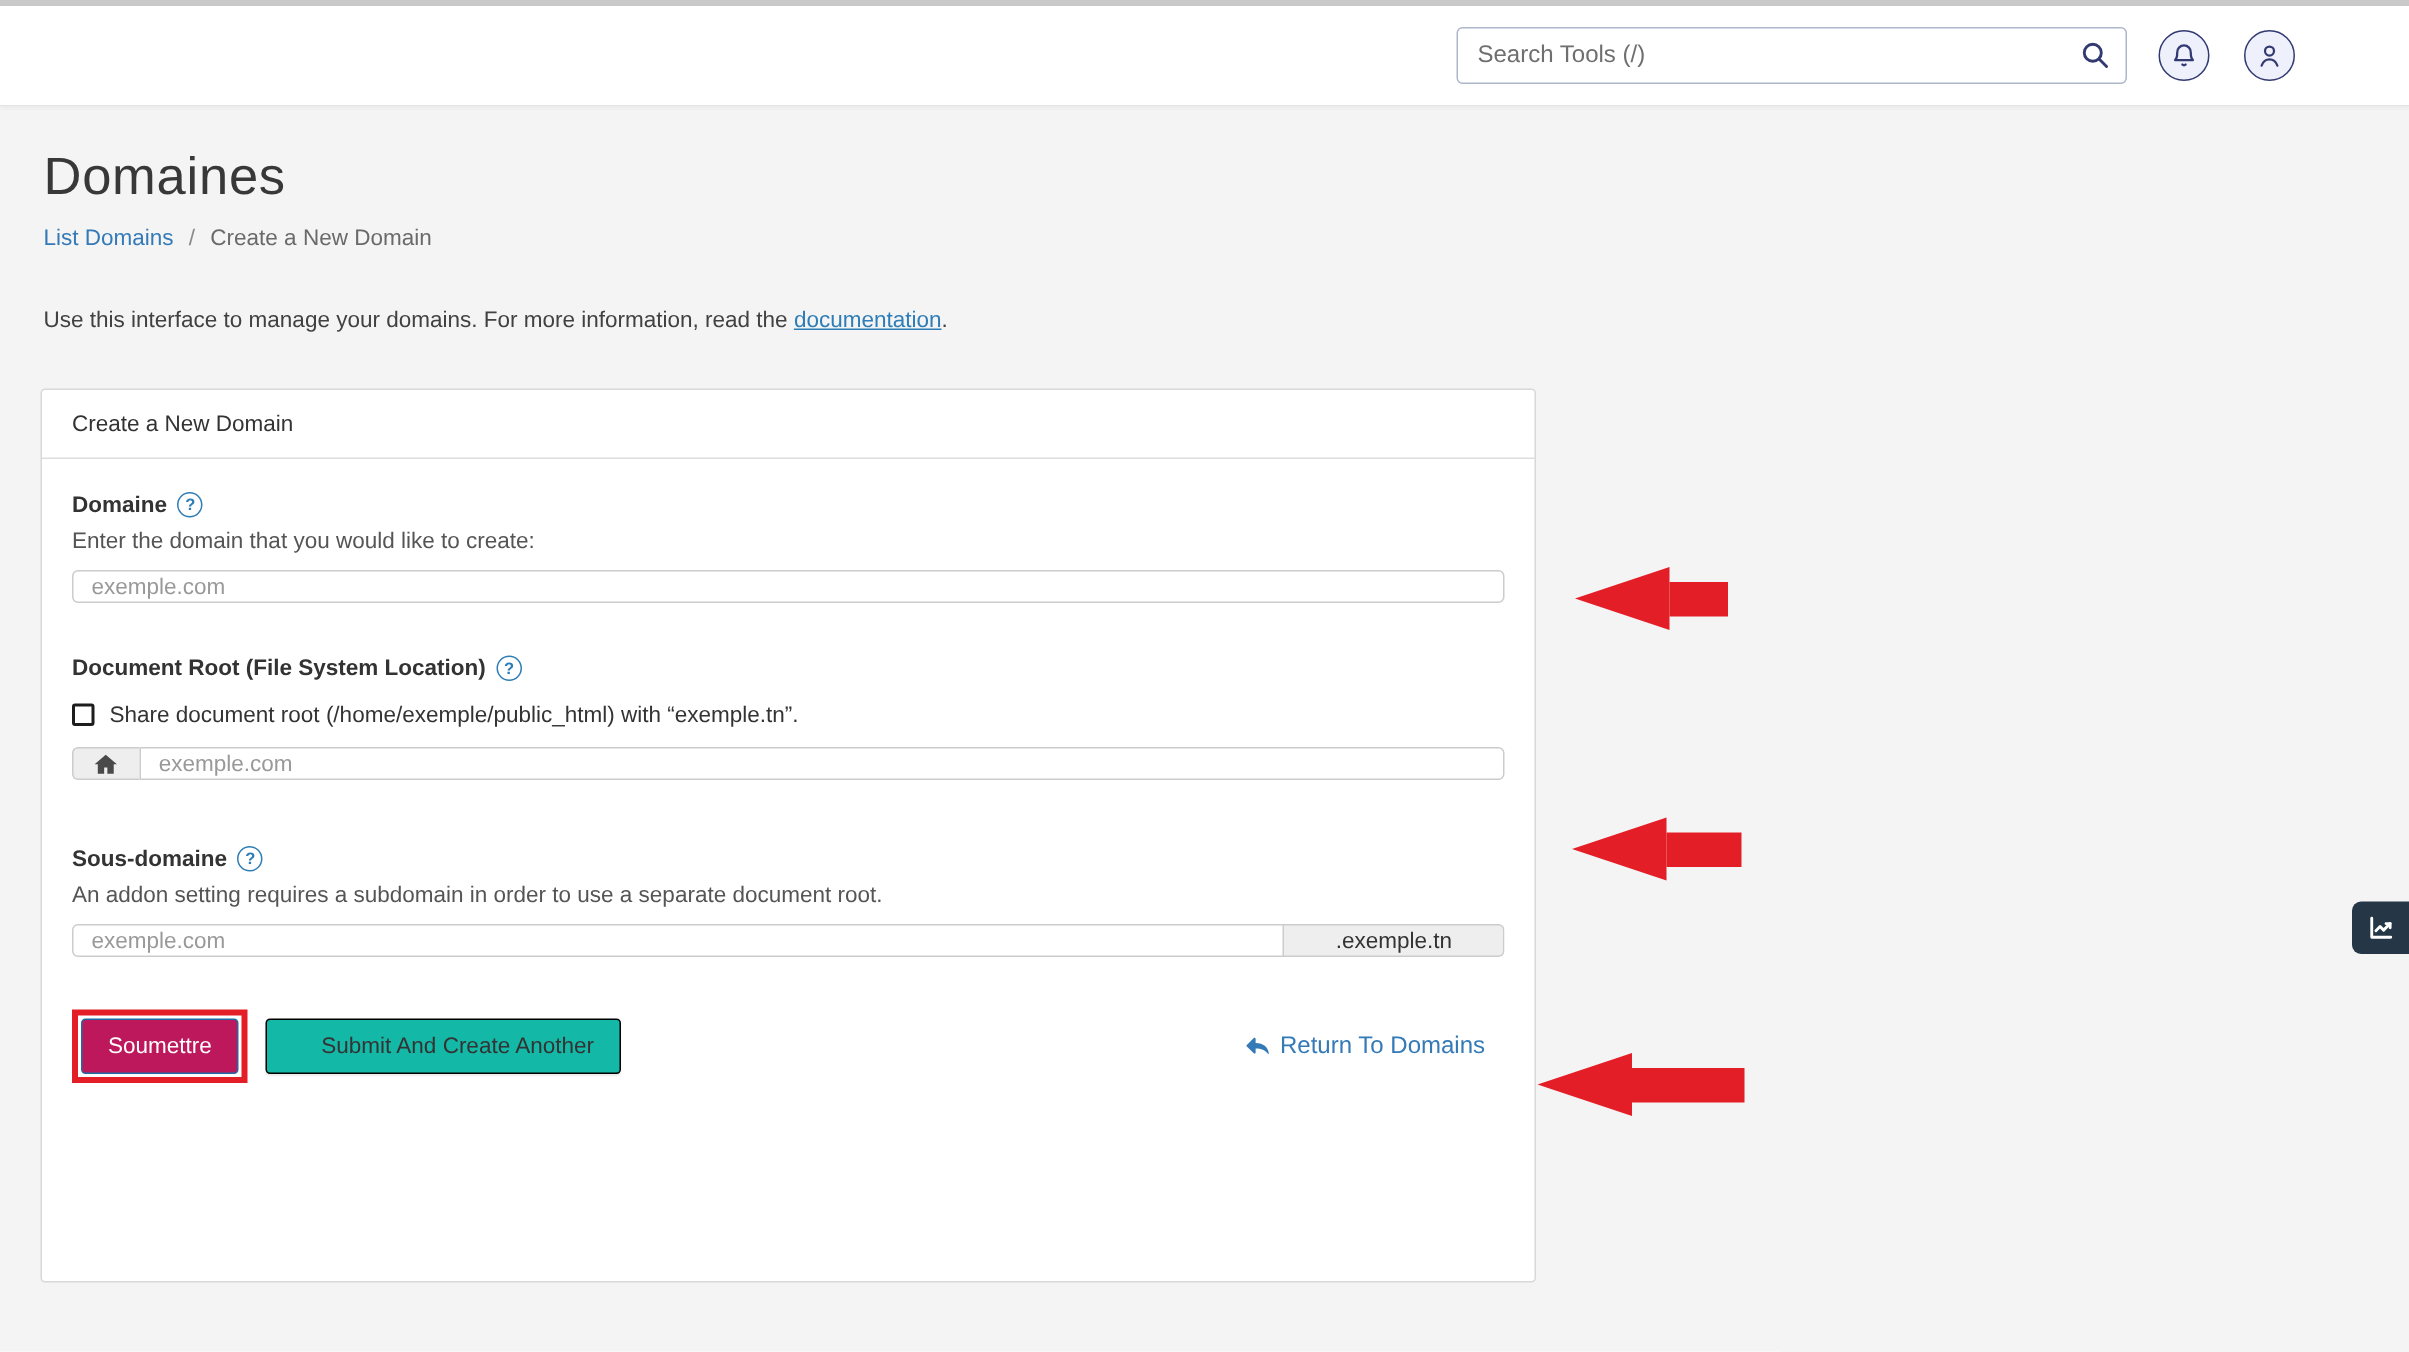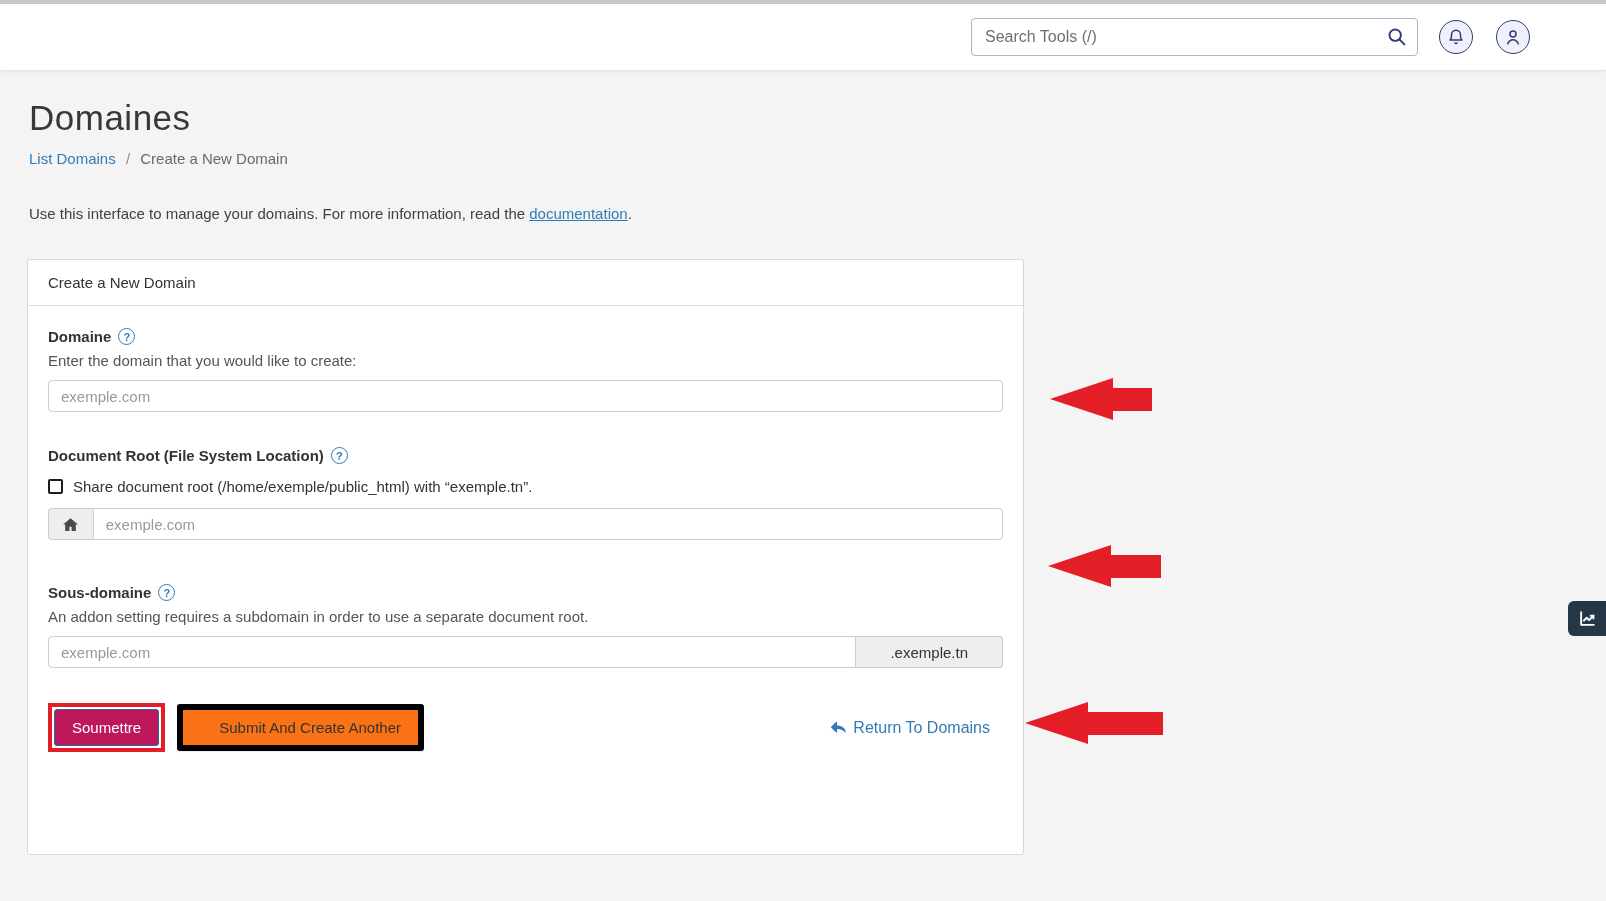--- a/index.html
+++ b/index.html
@@ -37,21 +37,21 @@
   .card-header { padding: 14px 20px; border-bottom: 1px solid #ddd; font-size: 15px; color: #333; }
   .card-body { padding: 22px 20px 0 20px; }
 
   .field-label { display: flex; align-items: center; font-size: 15px; font-weight: 700;
                  color: #333; margin-bottom: 7px; }
   .help-icon { display: inline-flex; align-items: center; justify-content: center;
                width: 17px; height: 17px; margin-left: 7px; border: 1px solid #2e7db6;
                border-radius: 50%; color: #2e7db6; font-size: 11px; font-weight: 700; cursor: pointer; }
   .field-desc { font-size: 15px; color: #555; margin-bottom: 11px; }
   .field-desc b { color: #333; }
-  .text-input { width: 100%; height: 32px; border: 1px solid #ccc; border-radius: 4px;
+  .text-input { width: 100%; height: 22px; border: 1px solid #ccc; border-radius: 4px;
                 padding: 0 12px; font-size: 15px; color: #7f1d1d;
                 font-family: "Liberation Sans", sans-serif; outline: none; }
   .text-input::placeholder { color: #999; }
 
   .section { margin-bottom: 35px; }
   .checkbox-row { display: flex; align-items: center; margin: 14px 0 13px 0; }
   .checkbox-row input[type="checkbox"] { appearance: none; -webkit-appearance: none;
       width: 15px; height: 15px; border: 2px solid #1d1d1d; border-radius: 2px;
       background: #fff; margin-right: 10px; cursor: pointer; flex: none; }
   .checkbox-row label { font-size: 15px; color: #333; cursor: pointer; }
@@ -64,21 +64,21 @@
   .input-group .text-input.grouped-right { border-radius: 0 4px 4px 0; }
   .input-group .text-input.grouped-left { border-radius: 4px 0 0 4px; }
   .helper-text { font-size: 15px; color: #767676; margin-top: 9px; }
 
   
   .actions { display: flex; align-items: center; margin-top: 28px; }
   .annotation-box { border: 4px solid #e41e26; padding: 2px; display: inline-block; }
   .btn { font-family: "Liberation Sans", sans-serif; font-size: 15px; padding: 9px 17px;
          border-radius: 3px; cursor: pointer; }
   .btn-primary { background: #be185d; border: 1px solid #1f6aa5; color: #fff; }
-  .btn-default { background: #f97316; border: 6px solid #000000; color: #333;
+  .btn-default { background: #14b8a6; border: 1px solid #000000; color: #333;
                  margin-left: 12px; box-shadow: 0 1px 1px rgba(0,0,0,.08); padding-left: 36px; }
   .return-link { margin-left: auto; margin-right: 13px; display: flex; align-items: center;
                  color: #337ab7; font-size: 16px; text-decoration: none; cursor: pointer; }
   .return-link svg { margin-right: 6px; }
 
   
   .red-arrow { position: absolute; display: flex; align-items: center; pointer-events: none; }
   .red-arrow .head { width: 0; height: 0; border-top: 21px solid transparent;
                      border-bottom: 21px solid transparent; border-right: 63px solid #e41e26; }
   .red-arrow .tail { height: 23px; background: #e41e26; }

